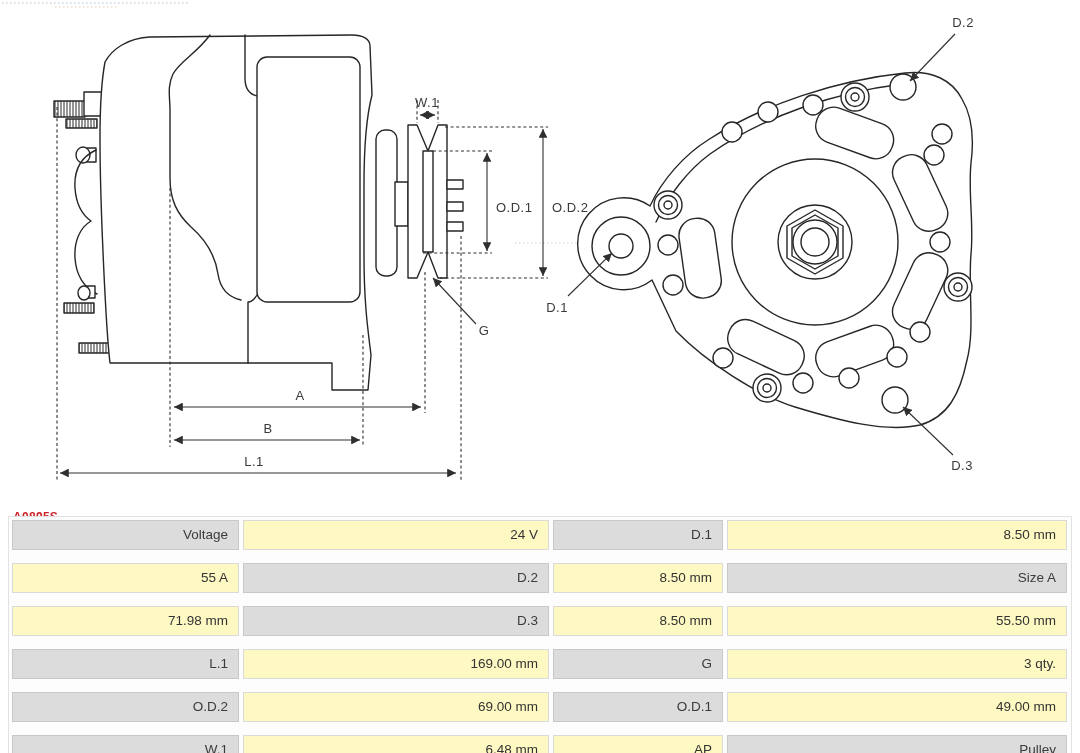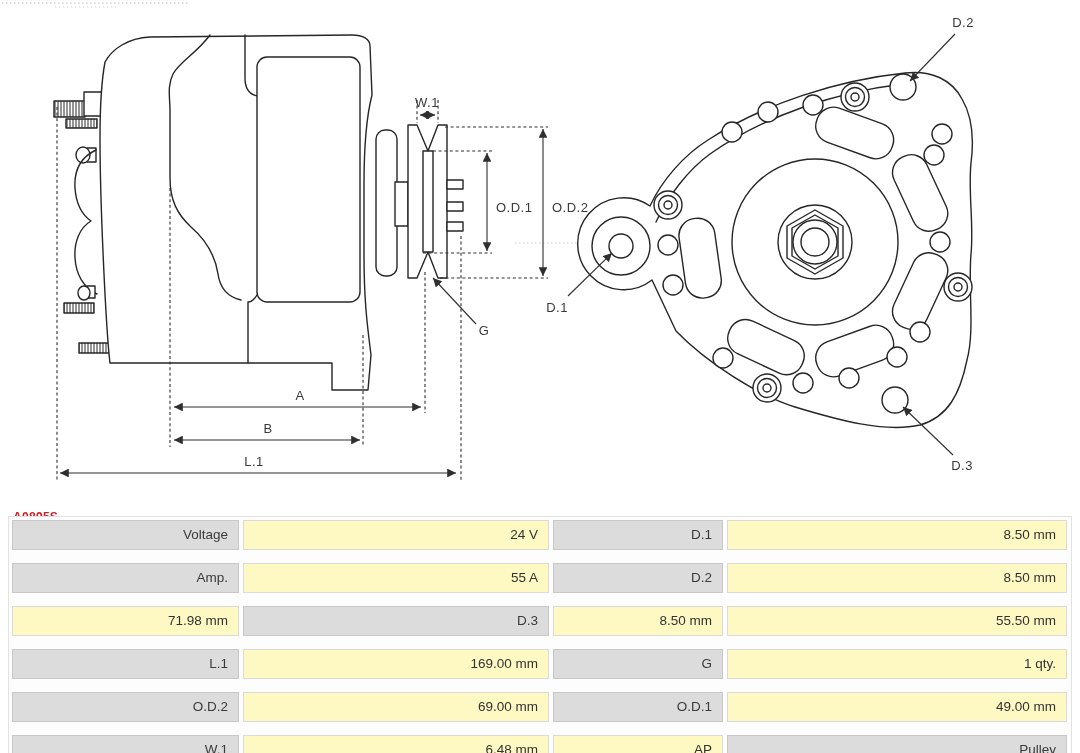--- a/index.html
+++ b/index.html
@@ -209,35 +209,35 @@
   </svg>
 
   <div class="part-number" style="color: rgb(204, 33, 40);">A0895S</div>
 
   <div class="spec-table">
     <div class="cell lbl">Voltage</div>
     <div class="cell val">24 V</div>
     <div class="cell lbl">D.1</div>
     <div class="cell val">8.50 mm</div>
 
-    <div class="cell lbl">Amp.</div>
     <div class="cell val">55 A</div>
     <div class="cell lbl">D.2</div>
     <div class="cell val">8.50 mm</div>
 
+    <div class="cell lbl">Size A</div>
     <div class="cell val">71.98 mm</div>
     <div class="cell lbl">D.3</div>
     <div class="cell val">8.50 mm</div>
 
     <div class="cell val">55.50 mm</div>
     <div class="cell lbl">L.1</div>
     <div class="cell val">169.00 mm</div>
 
     <div class="cell lbl">G</div>
-    <div class="cell val">1 qty.</div>
+    <div class="cell val">3 qty.</div>
     <div class="cell lbl">O.D.2</div>
     <div class="cell val">69.00 mm</div>
 
     <div class="cell lbl">O.D.1</div>
     <div class="cell val">49.00 mm</div>
     <div class="cell lbl">W.1</div>
     <div class="cell val">6.48 mm</div>
 
     <div class="cell val">AP</div>
     <div class="cell lbl">Pulley</div>

